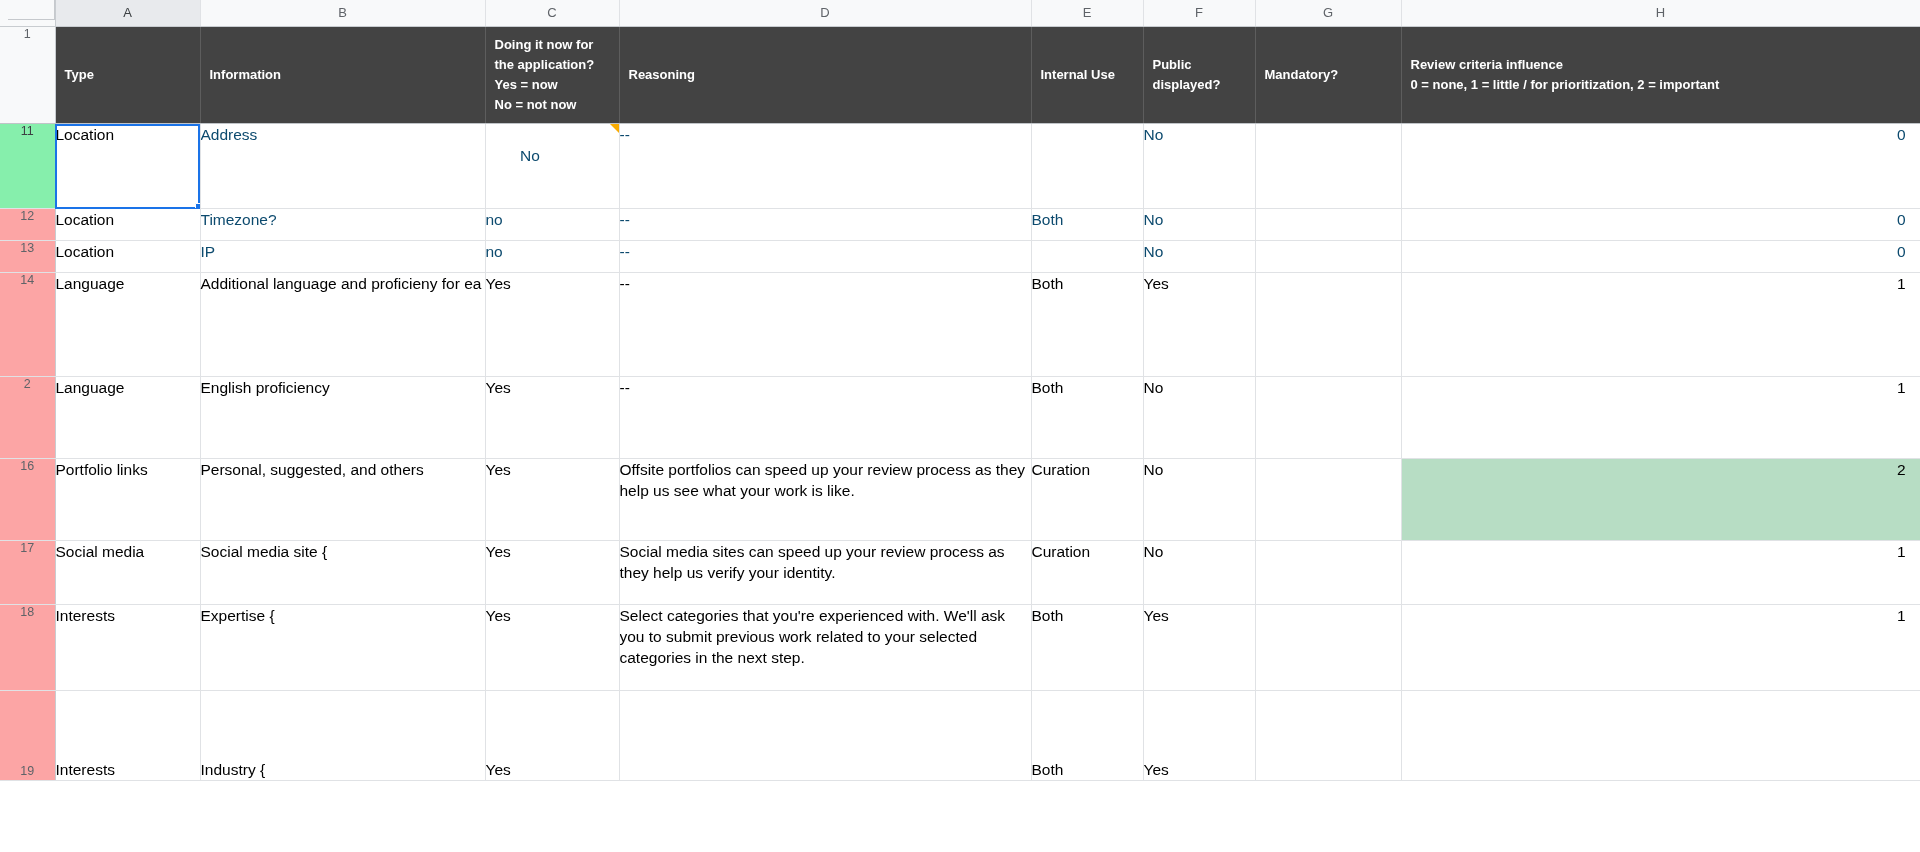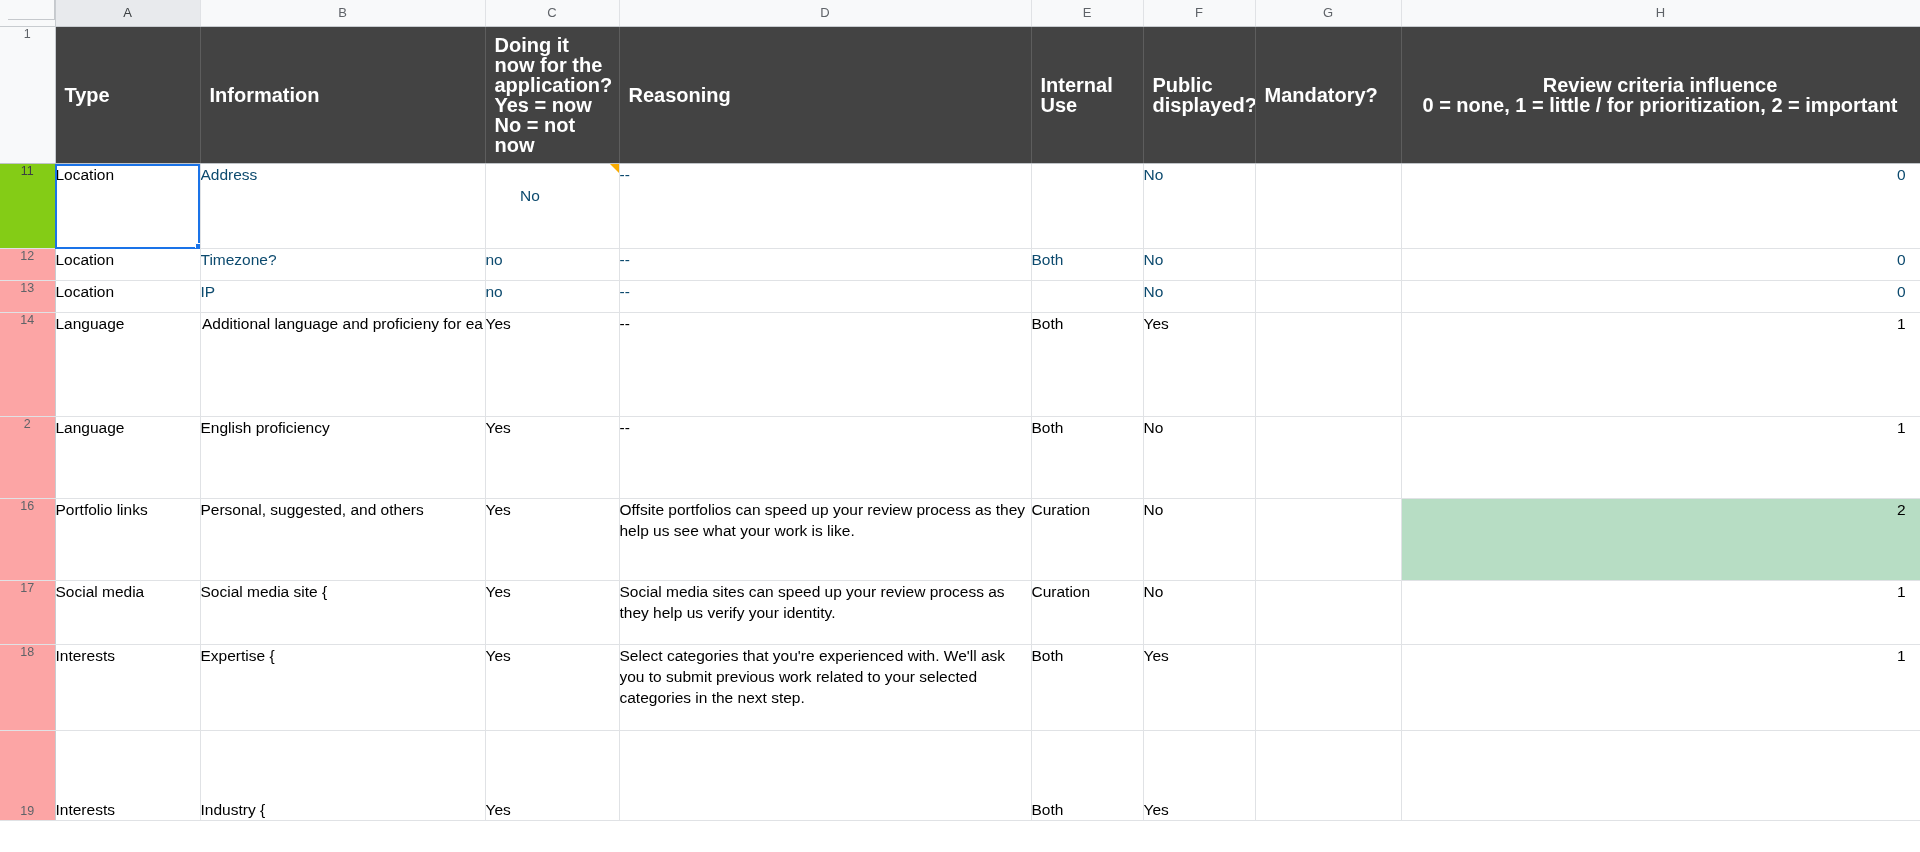--- a/index.html
+++ b/index.html
@@ -72,30 +72,30 @@
     background: #fca5a5;
     border-right: 1px solid #c8ccd0;
     border-bottom: 1px solid #e0e2e5;
     color: #5f6368;
     font-size: 12.5px;
     text-align: center;
     vertical-align: middle;
     user-select: none;
   }
   .rowhead.active {
-    background: #84cc16;
+    background: #86efac;
     color: #3c4043;
   }
 
   
   tr.header-row td.cell {
     background: #434343;
     color: #ffffff;
     font-weight: bold;
-    font-size: 20px;
+    font-size: 13px;
     line-height: 20px;
     padding: 8px 10px 8px 9px;
     vertical-align: middle;
     border-right: 1px solid #5d5d5d;
     border-bottom: 1px solid #c0c4c8;
   }
   tr.header-row .rowhead {
     background: #f8f9fa;
     border-bottom: 1px solid #c0c4c8;
   }
@@ -109,21 +109,21 @@
     color: #000000;
     padding: 7px 10px 7px 9px;
     vertical-align: middle;
     position: relative;
     white-space: pre-wrap;
     overflow: hidden;
   }
   td.cell.muted { color: #0c4a6e; }
   td.cell.num { text-align: right; padding-right: 14px; }
   td.cell.greenfill { background: #b7ddc4; }
-  td.cell.nowrap-clip { white-space: nowrap; overflow: visible; text-align: center; }
+  td.cell.nowrap-clip { white-space: nowrap; overflow: visible; }
 
   
   td.cell.selected {
     outline: 2px solid #1a73e8;
     outline-offset: -2px;
     z-index: 5;
   }
   td.cell.selected::after {
     content: "";
     position: absolute;

